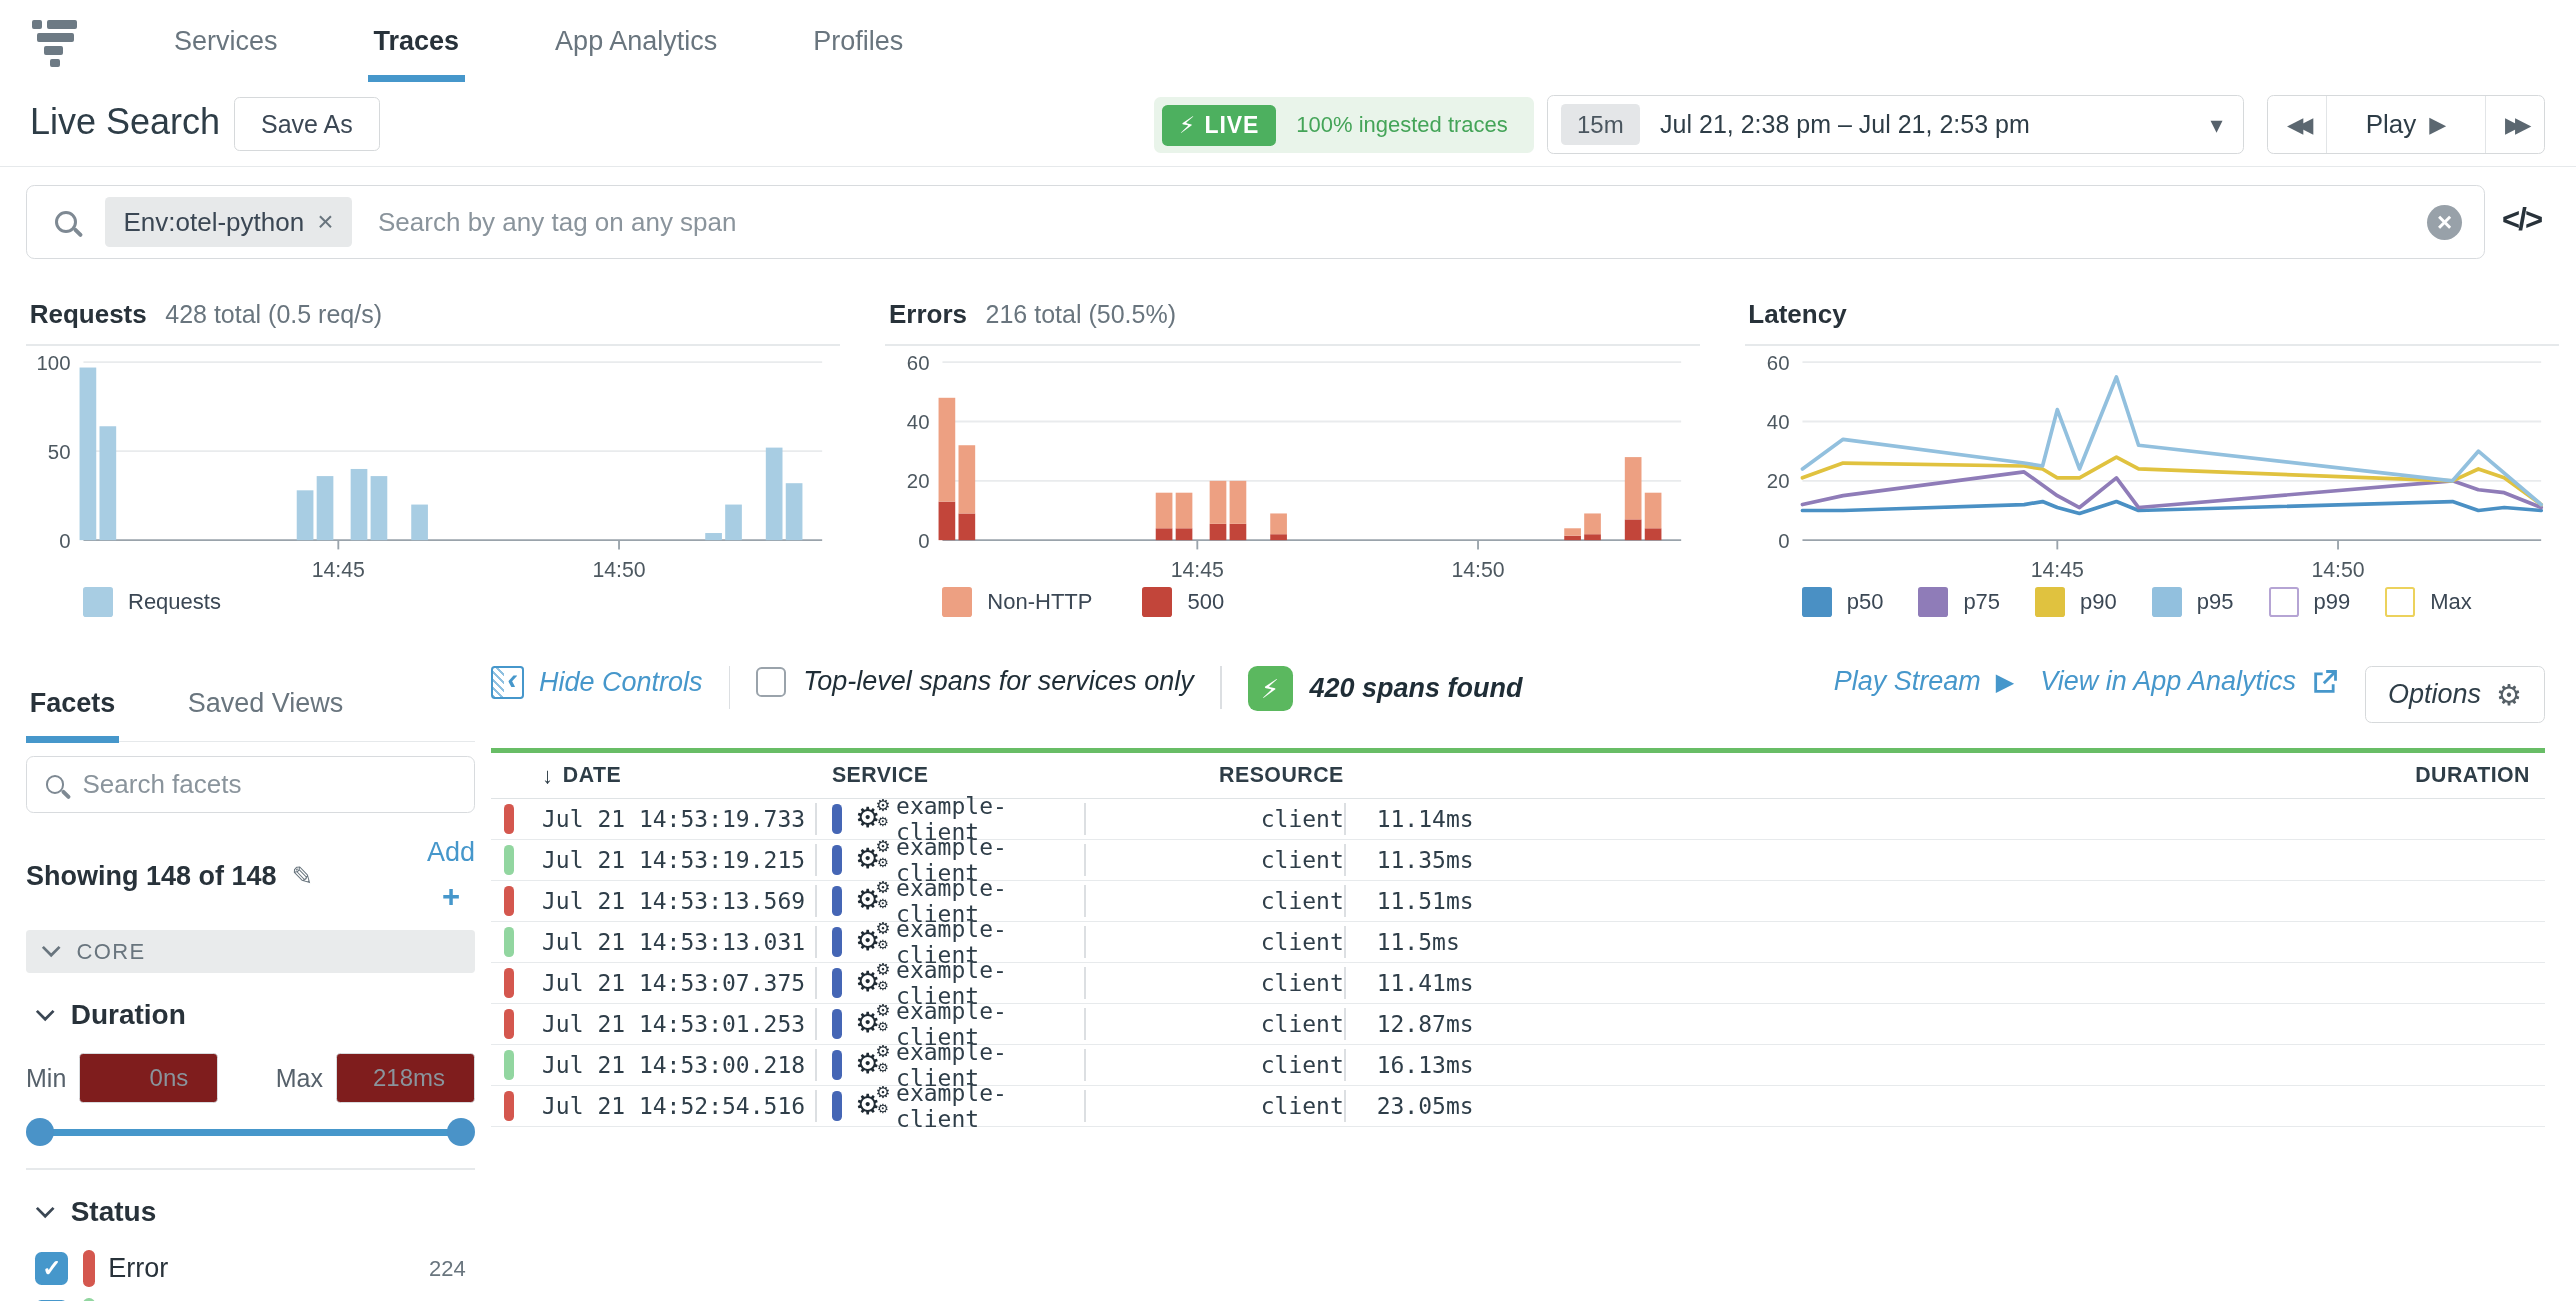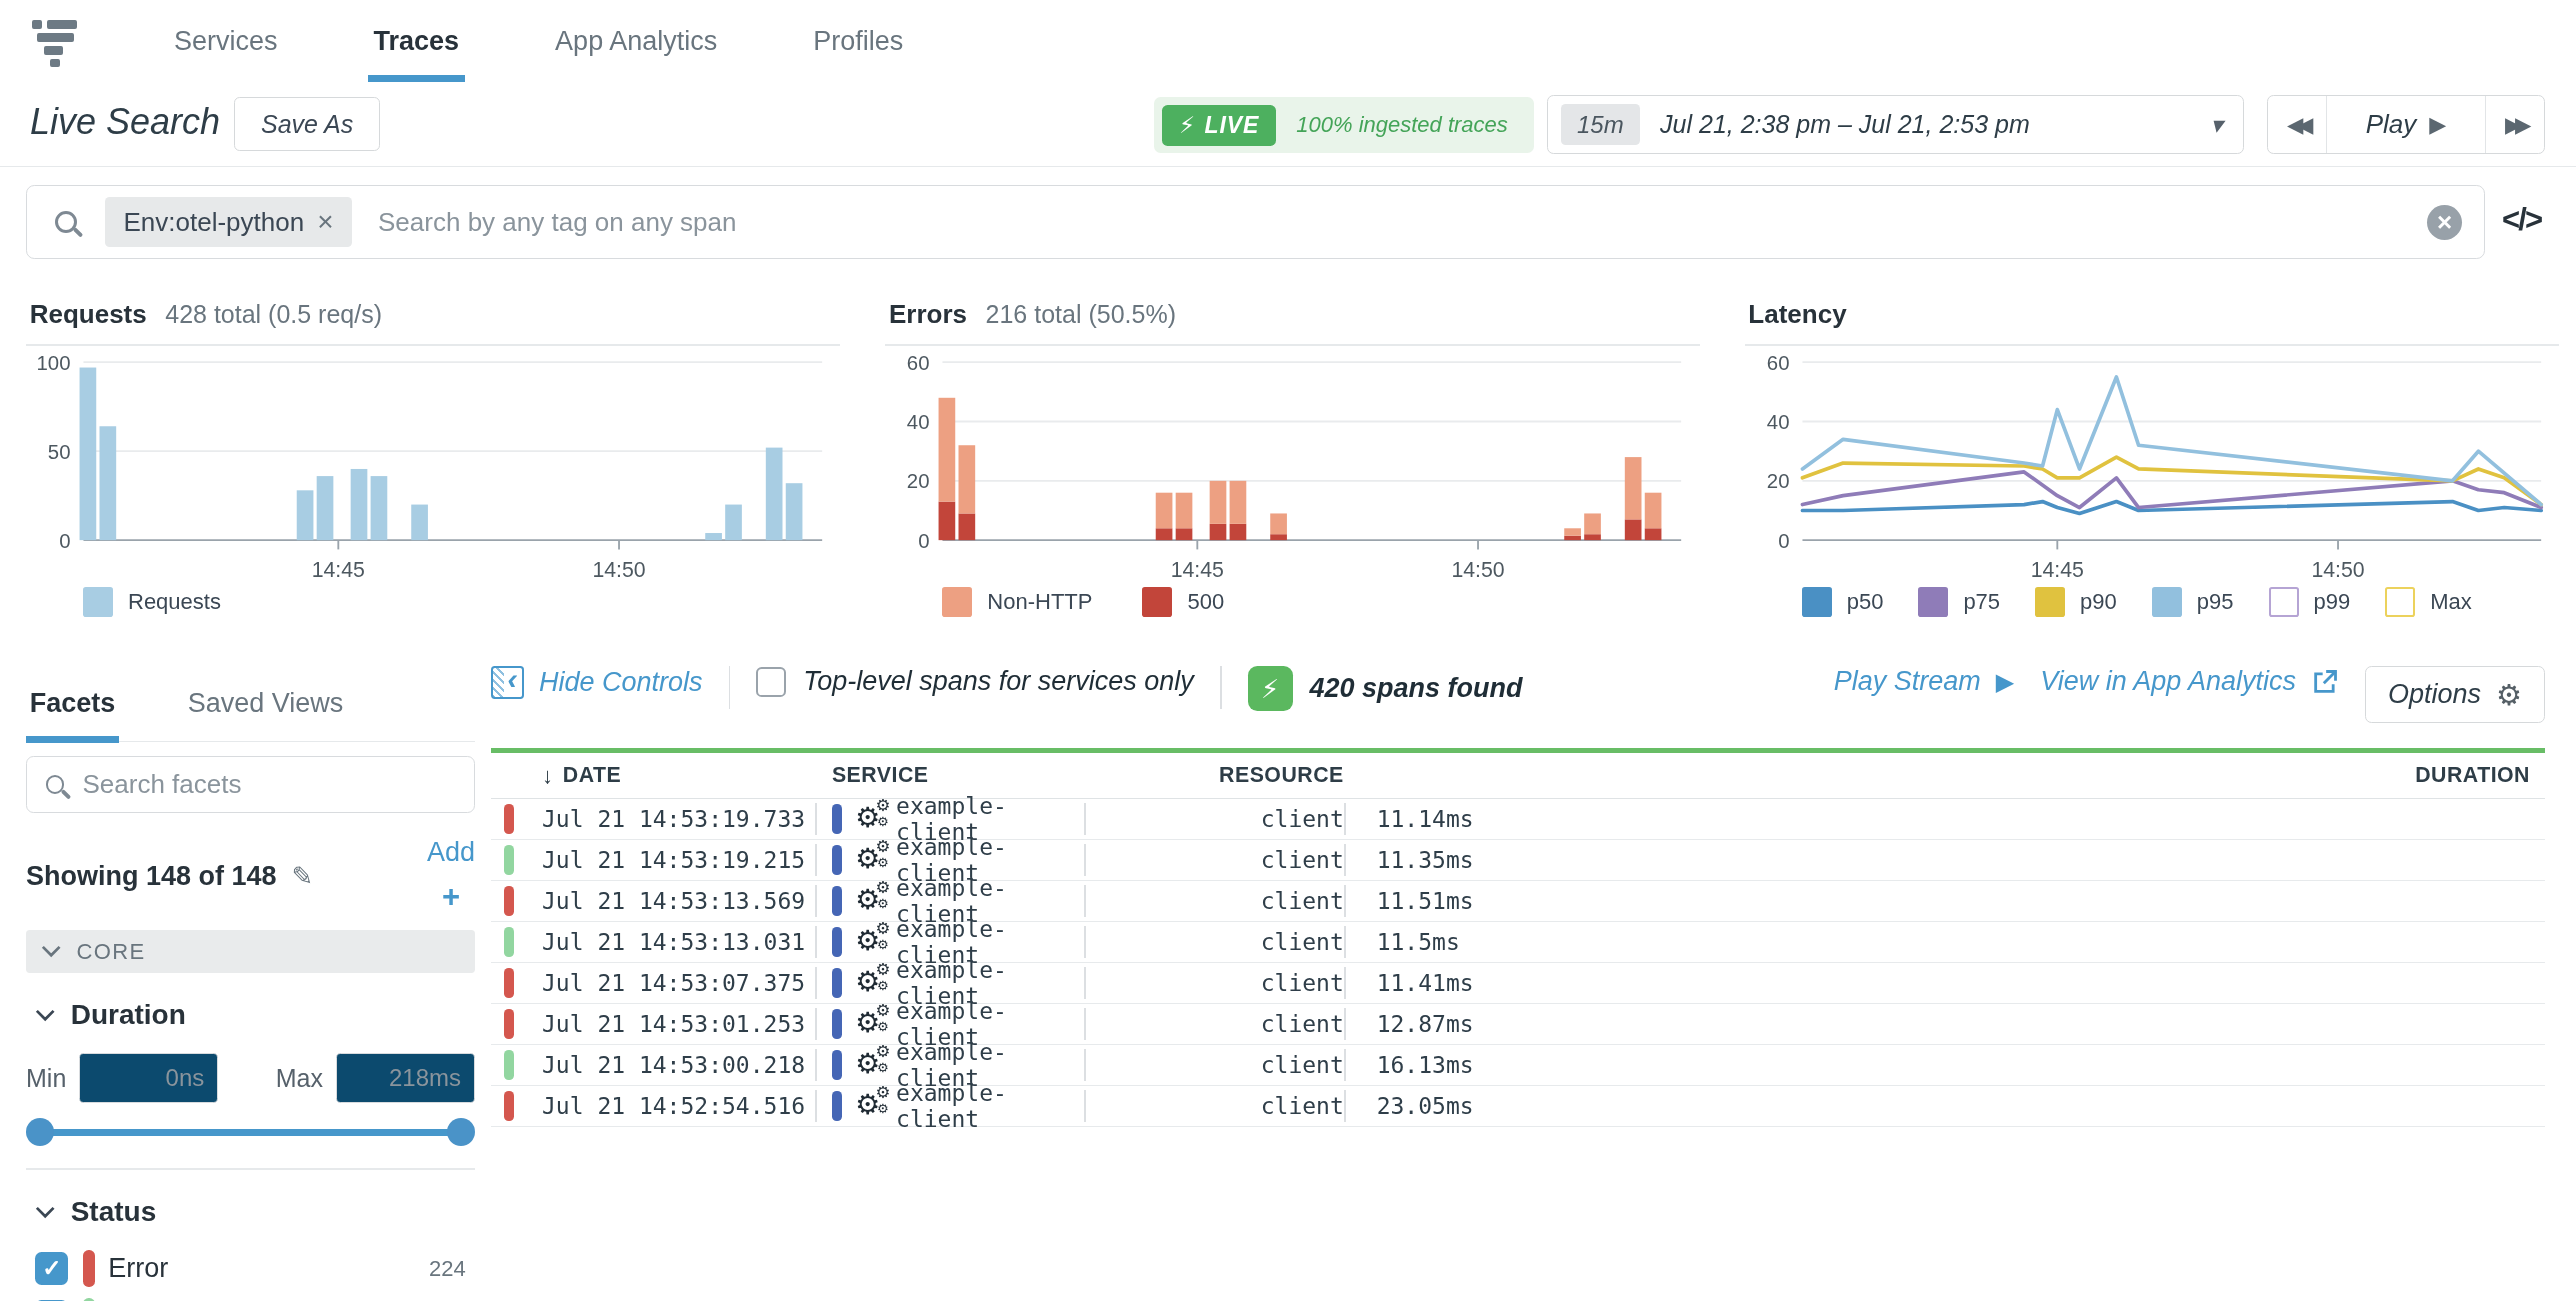--- a/index.html
+++ b/index.html
@@ -15,21 +15,21 @@
   .apm-logo .b1a { left:1.9px;  top:3.7px;  width:10.2px; height:9.3px; }
   .apm-logo .b1b { left:16.7px; top:3.7px;  width:30px; height:9.3px; }
   .apm-logo .b2  { left:6.5px;  top:16.7px; width:37px; height:9.3px; }
   .apm-logo .b3  { left:14px; top:30px; width:18.5px; height:9.3px; }
   .apm-logo .b4  { left:20.4px; top:43px; width:9.3px; height:8.3px;  }
   .nav-tabs { display:flex; margin-left:96px; gap:96px; height:100%; align-items:center; }
   .nav-tab { font-size:27px; color:#69757e; height:100%; display:flex; align-items:center; position:relative; cursor:pointer; }
   .nav-tab.active { color:#28323a; font-weight:700; }
   .nav-tab.active::after { content:""; position:absolute; left:-5.6px; right:-5.6px; bottom:0; height:7.4px; background:#4697cb; }
   
-  .header-row { position:absolute; top:82px; left:0; width:100%; height:85px; border-bottom:1.9px solid #e6e9eb;font-style:italic; }
+  .header-row { position:absolute; top:82px; left:0; width:100%; height:85px; border-bottom:1.9px solid #e6e9eb; }
   .page-title { position:absolute; left:30px; top:18.5px; font-size:36px; color:#2e3d47; }
   .save-as-btn { position:absolute; left:234px; top:15px; height:54px; padding:0 26px; border:1.9px solid #d6d9db; border-radius:5.6px;
     background:#fff; font-size:25px; color:#3b4754; display:flex; align-items:center; cursor:pointer; }
   .live-wrap { position:absolute; left:1154px; top:15px; height:56px; background:#e9f4ea; border-radius:6.5px; display:flex; align-items:center; padding:0 26px 0 8.3px; }
   .live-badge { height:41px; background:#4db05f; border-radius:5.6px; color:#fff; display:flex; align-items:center; padding:0 16.7px; gap:9.3px; cursor:pointer; }
   .live-badge .bolt { font-family:"DejaVu Sans", sans-serif; font-size:23px; }
   .live-badge .live-txt { font-size:23px; font-weight:800; letter-spacing:0.9px; }
   .ingested { margin-left:20.4px; font-size:22px; color:#44a458; }
   .time-select { position:absolute; left:1547px; top:13px; width:697px; height:59px; border:1.9px solid #d6d9db; border-radius:6.5px;
     display:flex; align-items:center; background:#fff; cursor:pointer; }
@@ -85,21 +85,21 @@
   .add-plus { font-size:31px; font-weight:700; }
   .core-bar { margin-top:15px; height:43px; background:#e9ebec; border-radius:3.7px; display:flex; align-items:center; gap:15px; padding-left:15px; cursor:pointer; }
   .core-bar span.lbl { font-size:22px; color:#69757e; letter-spacing:1.4px; }
   .chev { width:20.4px; height:13px; flex:none; }
   .chev polyline { fill:none; stroke:#69757e; stroke-width:3; }
   .sec-head { margin-top:26px; display:flex; align-items:center; gap:15px; padding-left:9.3px; cursor:pointer; }
   .sec-head .chev polyline { stroke:#3b4754; }
   .sec-title { font-size:28px; font-weight:700; color:#28323a; }
   .minmax-row { margin-top:22px; display:flex; align-items:center; }
   .mm-label { font-size:25px; color:#56616b; }
-  .mm-input { width:139px; height:50px; border:1.9px solid #d8dbde; border-radius:4.6px; margin-left:13px; display:flex; align-items:center; justify-content:flex-end; padding-right:13px; font-size:24px; color:#8a949c; background:#0c4a6e; }
+  .mm-input { width:139px; height:50px; border:1.9px solid #d8dbde; border-radius:4.6px; margin-left:13px; display:flex; align-items:center; justify-content:flex-end; padding-right:29px; font-size:24px; color:#8a949c; background:#7f1d1d; }
   .mm-spacer { flex:1; }
   .slider { position:relative; height:32px; margin-top:13px; }
   .slider .track { position:absolute; left:11px; right:11px; top:13px; height:6.5px; border-radius:3.7px; background:#4697cb; }
   .slider .handle { position:absolute; top:1.9px; width:28px; height:28px; border-radius:50%; background:#4a93c8; cursor:pointer; }
   .slider .h-left { left:0; } .slider .h-right { right:0; }
   .panel-div { height:1.9px; background:#e6e9eb; margin-top:20.4px; }
   .status-rows { margin-top:16.7px; }
   .status-row { display:flex; align-items:center; height:48px; padding-left:9.3px; cursor:pointer; }
   .cbx { width:33px; height:33px; border-radius:6.5px; background:#4697cb; color:#fff; font-size:23px; font-weight:700;
     display:flex; align-items:center; justify-content:center; flex:none; cursor:pointer; }

